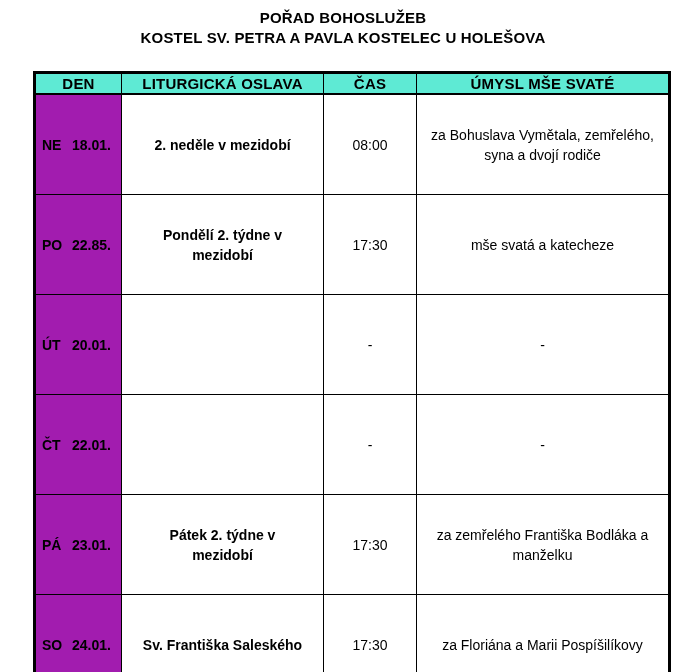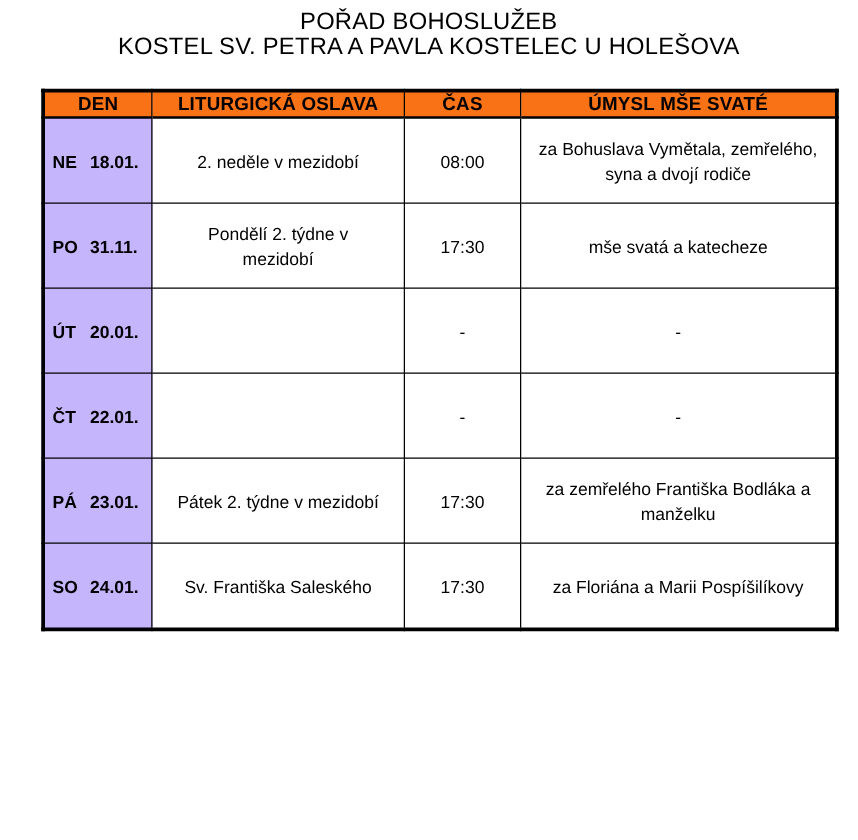--- a/index.html
+++ b/index.html
@@ -10,69 +10,69 @@
     height: 672px;
     font-family: "Liberation Sans", sans-serif;
     color: #000000;
     overflow: hidden;
   }
   .titles {
     text-align: center;
     padding-top: 8px;
   }
   .title-line1, .title-line2 {
-    font-size: 19px;
-    font-weight: normal;
+    font-size: 15px;
+    font-weight: bold;
     line-height: 20px;
     letter-spacing: 0.2px;
   }
   .title-line3 {
     font-size: 14px;
     line-height: 22px;
   }
   table.schedule {
     border-collapse: collapse;
     table-layout: fixed;
     margin: 23px 0 0 33px;
     border: 3px solid #000000;
   }
   col.c-den   { width: 87px; }
   col.c-lit   { width: 202px; }
   col.c-cas   { width: 93px; }
   col.c-umysl { width: 253px; }
   th {
-    background: #f97316;
+    background: #5eead4;
     border: 1px solid #000000;
     border-bottom: 2px solid #000000;
     font-size: 15px;
     font-weight: bold;
     height: 19px;
     padding: 0;
     letter-spacing: 0.2px;
   }
   td {
     border: 1px solid #000000;
     font-size: 14px;
     text-align: center;
     vertical-align: middle;
     line-height: 20px;
     padding: 0;
   }
   tr.body-row td { height: 67px; }
   td.day-cell {
-    background: #c4b5fd;
+    background: #a21caf;
     font-weight: bold;
     text-align: left;
     padding-left: 6px;
   }
   td.day-cell .day-abbr {
     display: inline-block;
     min-width: 30px;
   }
-  td.celebration-cell { padding: 0 16px; }
+  td.celebration-cell { padding: 16px 16px; font-weight: bold; }
   td.intention-cell   { padding: 0 14px; }
 </style>
 </head>
 <body>
 
 <div class="titles">
   <div class="title-line1">POŘAD BOHOSLUŽEB</div>
   <div class="title-line2">KOSTEL SV. PETRA A PAVLA KOSTELEC U HOLEŠOVA</div>
 </div>
 
@@ -92,21 +92,21 @@
   </tr>
 
   <tr class="body-row">
     <td class="day-cell"><span class="day-abbr">NE</span><span>18.01.</span></td>
     <td class="celebration-cell">2. neděle v mezidobí</td>
     <td class="time-cell">08:00</td>
     <td class="intention-cell">za Bohuslava Vymětala, zemřelého, syna a dvojí rodiče</td>
   </tr>
 
   <tr class="body-row">
-    <td class="day-cell"><span class="day-abbr">PO</span><span>31.11.</span></td>
+    <td class="day-cell"><span class="day-abbr">PO</span><span>22.85.</span></td>
     <td class="celebration-cell">Pondělí 2. týdne v mezidobí</td>
     <td class="time-cell">17:30</td>
     <td class="intention-cell">mše svatá a katecheze</td>
   </tr>
 
   <tr class="body-row">
     <td class="day-cell"><span class="day-abbr">ÚT</span><span>20.01.</span></td>
     <td class="celebration-cell"></td>
     <td class="time-cell">-</td>
     <td class="intention-cell">-</td>

